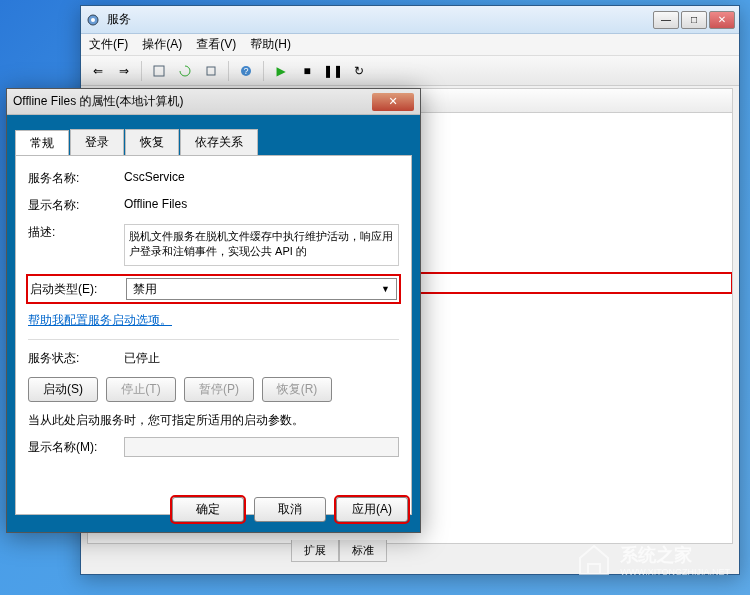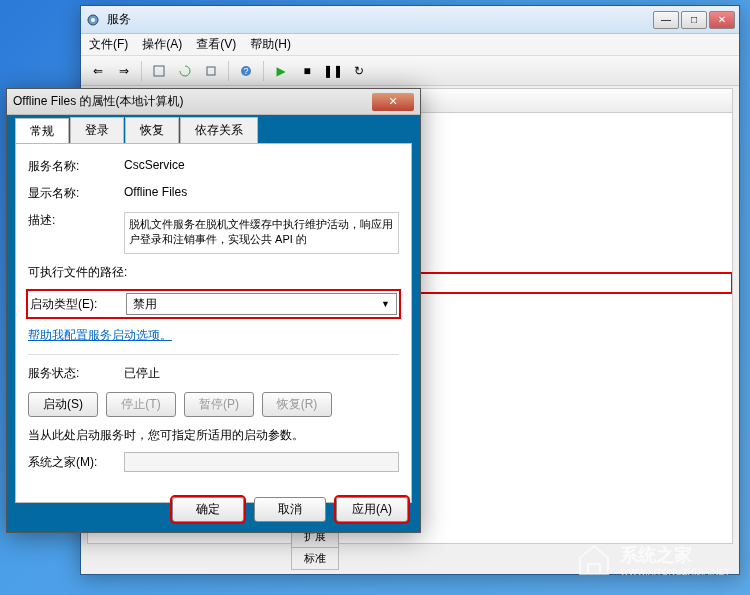--- a/index.html
+++ b/index.html
@@ -28,30 +28,30 @@
 .col-desc { width: 50px; }
 .col-status { width: 50px; }
 .col-startup { width: 70px; }
 
 .list-body { overflow-y: scroll; height: calc(100% - 24px); }
 .row { display: flex; height: 20px; align-items: center; cursor: pointer; }
 .row-icon { width: 16px; height: 16px; margin: 0 2px; }
 .cell { padding: 0 4px; white-space: nowrap; overflow: hidden; font-size: 12px; }
 .highlight-row { outline: 2px solid #d00; outline-offset: -1px; }
 
-.tabs-bottom { position: absolute; bottom: 4px; left: 210px; display: flex; flex-direction: column; }
+.tabs-bottom { position: absolute; bottom: 12px; left: 210px; display: flex; }
 .tab-b { padding: 3px 12px; background: #f0f0f0; border: 1px solid #bbb; border-top: none; font-size: 11px; cursor: pointer; }
 
 
 .props-dialog { position: absolute; left: 6px; top: 88px; width: 415px; height: 445px; background: #0369a1; border: 1px solid #555; box-shadow: 0 4px 25px rgba(0,0,0,0.4); z-index: 10; }
 .dlg-titlebar { height: 26px; background: linear-gradient(#eaeaea, #d8d8d8); display: flex; align-items: center; padding: 0 6px; border-bottom: 1px solid #bbb; }
 .dlg-title { flex: 1; font-size: 12px; }
 .dlg-close { width: 42px; height: 18px; background: linear-gradient(#d97,#b43); border-radius: 2px; color: #fff; display: flex; align-items: center; justify-content: center; cursor: pointer; font-size: 11px; }
 
-.dlg-tabs { display: flex; margin: 2px 8px 0; }
+.dlg-tabs { display: flex; margin: 14px 8px 0; }
 .dlg-tab { padding: 4px 14px; background: #f0f0f0; border: 1px solid #bbb; border-bottom: none; font-size: 12px; cursor: pointer; margin-right: 1px; }
 .dlg-tab.active { background: #fff; position: relative; top: 1px; }
 
 .dlg-body { margin: 0 8px 8px; background: #fff; border: 1px solid #bbb; padding: 14px 12px; height: 360px; position: relative; }
 .form-row { display: flex; margin-bottom: 10px; align-items: flex-start; }
 .form-label { width: 96px; font-size: 12px; }
 .form-value { flex: 1; font-size: 12px; }
 .desc-box { flex: 1; border: 1px solid #ccc; padding: 4px; height: 42px; font-size: 11px; overflow: hidden; }
 .path-text { font-size: 11px; word-break: break-all; }
 
@@ -365,21 +365,20 @@
     </div>
     <div class="form-row">
       <div class="form-label">显示名称:</div>
       <div class="form-value">Offline Files</div>
     </div>
     <div class="form-row">
       <div class="form-label">描述:</div>
       <div class="desc-box">脱机文件服务在脱机文件缓存中执行维护活动，响应用户登录和注销事件，实现公共 API 的</div>
     </div>
 
-    <div style="font-size:12px;margin-top:4px">可执行文件的路径:</div>
 
     <div class="startup-row">
       <div class="form-label">启动类型(E):</div>
       <div class="combo">
         <span>禁用</span>
         <span class="combo-arrow">▼</span>
       </div>
     </div>
 
     <a class="help-link">帮助我配置服务启动选项。</a>
@@ -394,21 +393,21 @@
     <div class="btn-row">
       <div class="btn">启动(S)</div>
       <div class="btn disabled">停止(T)</div>
       <div class="btn disabled">暂停(P)</div>
       <div class="btn disabled">恢复(R)</div>
     </div>
 
     <div style="font-size:12px;margin:6px 0">当从此处启动服务时，您可指定所适用的启动参数。</div>
 
     <div class="param-row">
-      <div class="form-label">系统之家(M):</div>
+      <div class="form-label">显示名称(M):</div>
       <input class="param-input" disabled="" style="">
     </div>
   </div>
 
   <div class="dlg-footer">
     <div class="btn red-box">确定</div>
     <div class="btn">取消</div>
     <div class="btn red-box">应用(A)</div>
   </div>
 </div>

